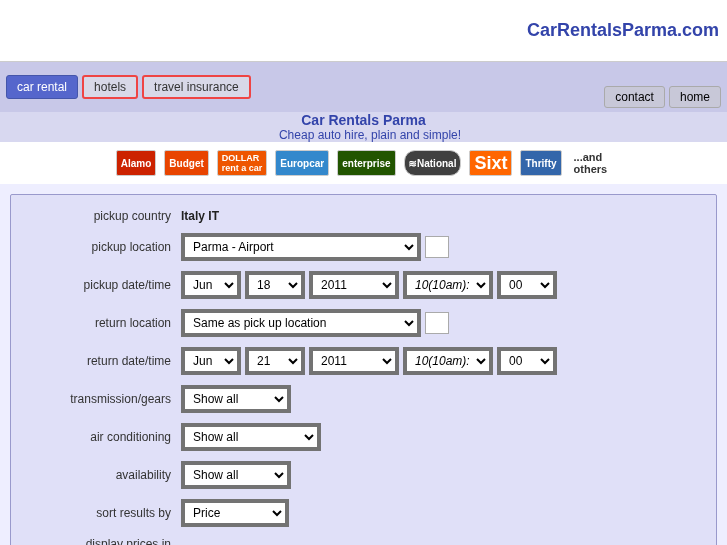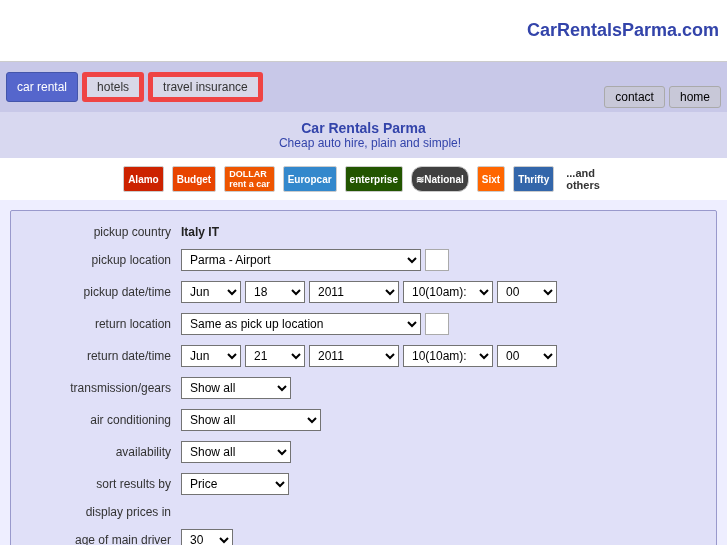--- a/index.html
+++ b/index.html
@@ -39,41 +39,41 @@
       color: #fff;
       border: 1px solid #4455aa;
       padding: 3px 10px;
       font-size: 12px;
       cursor: pointer;
       border-radius: 3px;
     }
     .nav-tab.inactive {
       background: #d8d8e8;
       color: #333;
-      border: 5px solid #ef4444;
+      border: 2px solid #ef4444;
     }
     .nav-right {
       display: flex;
       gap: 4px;
     }
     .nav-btn {
       background: #c8c8d8;
       border: 1px solid #aaa;
       padding: 3px 10px;
       font-size: 12px;
       cursor: pointer;
       border-radius: 3px;
       margin-top: 20px;
     }
 
     
     .header {
       background: #d8d8f0;
       text-align: center;
-      padding: 8px 0;
+      padding: 0 0;
     }
     .header-title {
       font-size: 14px;
       font-weight: bold;
       color: #3344aa;
     }
     .header-sub {
       font-size: 12px;
       color: #3344aa;
       margin-left: 13px;
@@ -98,21 +98,21 @@
       font-weight: bold;
       padding: 2px 4px;
       border: 1px solid #ccc;
     }
     .brand-alamo { background: #cc2200; color: #fff; border-radius: 2px; }
     .brand-budget { background: #e84400; color: #fff; border-radius: 2px; }
     .brand-dollar { background: #ee5500; color: #fff; border-radius: 2px; font-size: 9px; }
     .brand-europcar { background: #3388cc; color: #fff; border-radius: 2px; }
     .brand-enterprise { background: #225500; color: #fff; border-radius: 2px; }
     .brand-national { background: #404040; color: #fff; border-radius: 11px; }
-    .brand-sixt { background: #ff6600; color: #fff; border-radius: 2px; font-size: 10px; font-weight: 900; }
+    .brand-sixt { background: #ff6600; color: #fff; border-radius: 2px; font-size: 18px; font-weight: 900; }
     .brand-thrifty { background: #3366aa; color: #fff; border-radius: 2px; }
     .brand-others { background: transparent; color: #333; border: none; font-size: 11px; }
 
     
     .main-area {
       background: #eef;
       padding: 10px;
     }
     .form-box {
       background: #e0e0f8;
@@ -134,28 +134,28 @@
       font-size: 12px;
     }
     .form-value {
       font-weight: bold;
       font-size: 12px;
       color: #222;
     }
     .form-select {
       padding: 2px 4px;
       font-size: 12px;
-      border: 1px solid #737373;
+      border: 4px solid #737373;
       background: #fff;
       cursor: pointer;
     }
     .select-small { width: 60px; }
     .select-medium { width: 90px; }
     .select-large { width: 240px; }
-    .select-time { width: 90px; }
+    .select-time { width: 90px; font-style: italic; }
     .white-btn {
       width: 24px;
       height: 22px;
       background: #fff;
       border: 1px solid #aaa;
       margin-left: 4px;
       cursor: pointer;
     }
     .inline-gap { margin-left: 4px; }
     .select-show { width: 110px; }

